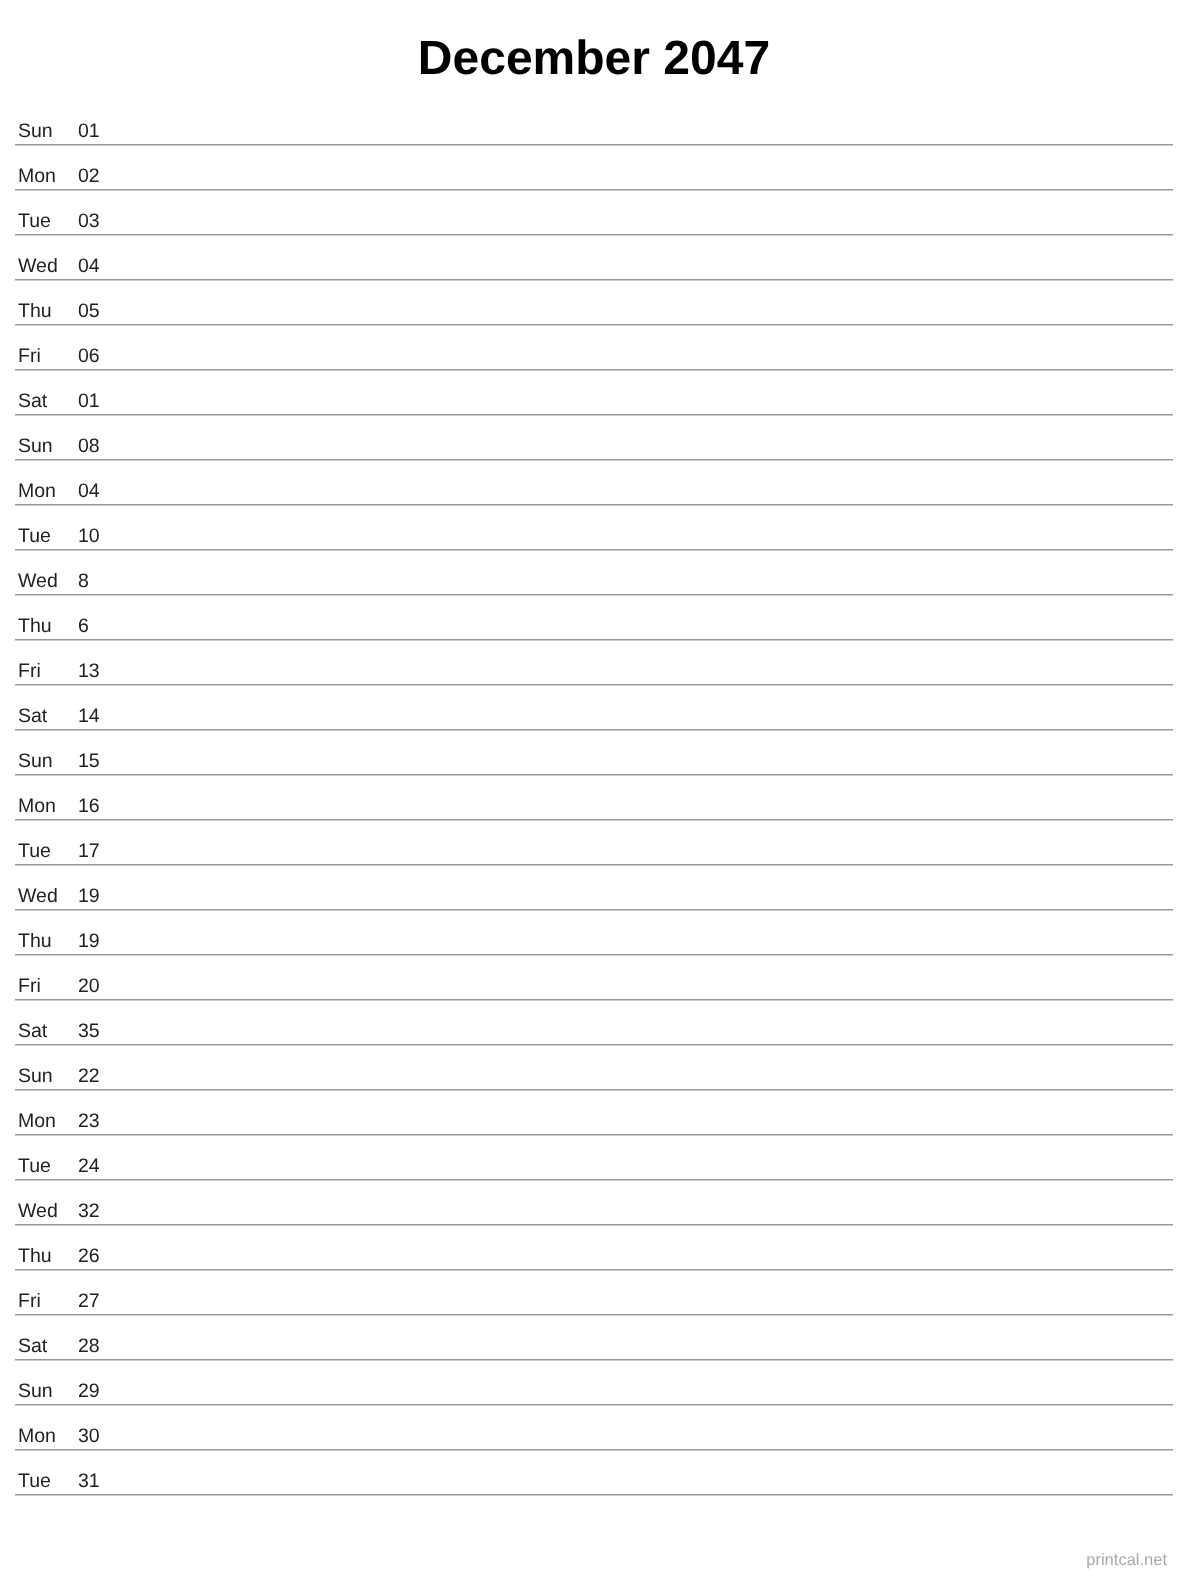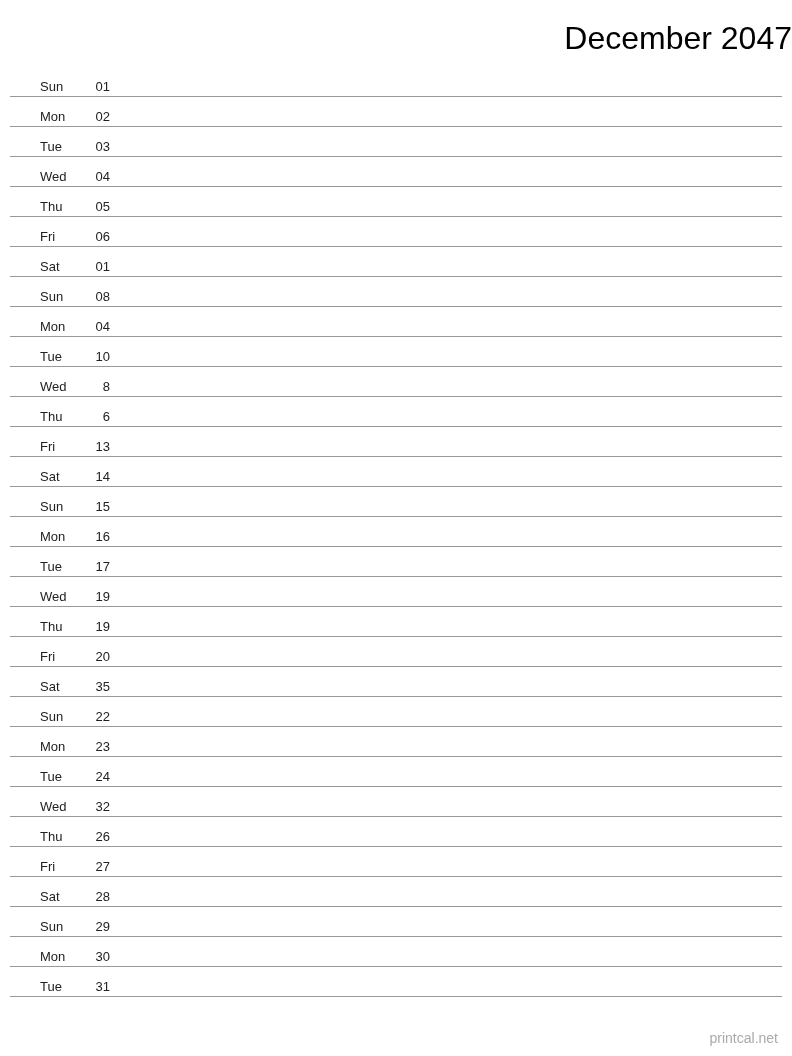--- a/index.html
+++ b/index.html
@@ -8,60 +8,59 @@
       box-sizing: border-box;
     }
     body {
       width: 792px;
       min-height: 1056px;
       background: #fff;
       font-family: Arial, Helvetica, sans-serif;
       position: relative;
     }
     .page-title {
-      text-align: right;
+      text-align: center;
       font-size: 32px;
-      font-weight: normal;
+      font-weight: bold;
       padding: 20px 0 10px 0;
       color: #000;
     }
     .calendar-container {
       padding: 0 10px 30px 10px;
     }
     .day-row {
       display: flex;
       align-items: flex-end;
       padding: 4px 0 2px 0;
       border-bottom: 1px solid #999;
       min-height: 30px;
     }
     .day-name {
       width: 42px;
       font-size: 13px;
       color: #222;
       text-align: left;
       padding-left: 2px;
       flex-shrink: 0;
-      margin-left: 28px;
     }
     .day-number {
       width: 30px;
       font-size: 13px;
       color: #222;
-      text-align: right;
+      text-align: left;
       flex-shrink: 0;
     }
     .day-line {
       flex: 1;
     }
     .footer {
       position: absolute;
       bottom: 10px;
       right: 14px;
-      font-size: 14px;
+      font-size: 11px;
       color: #aaa;
     }
   </style>
 </head>
 <body>
 
 <h1 class="page-title">December 2047</h1>
 
 <div class="calendar-container" id="calendar">
     <div class="day-row">

